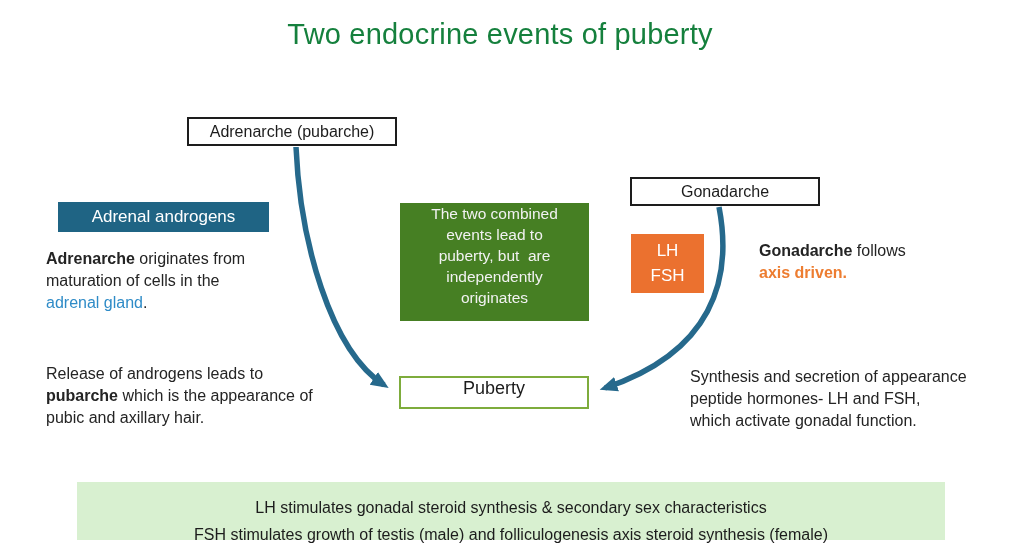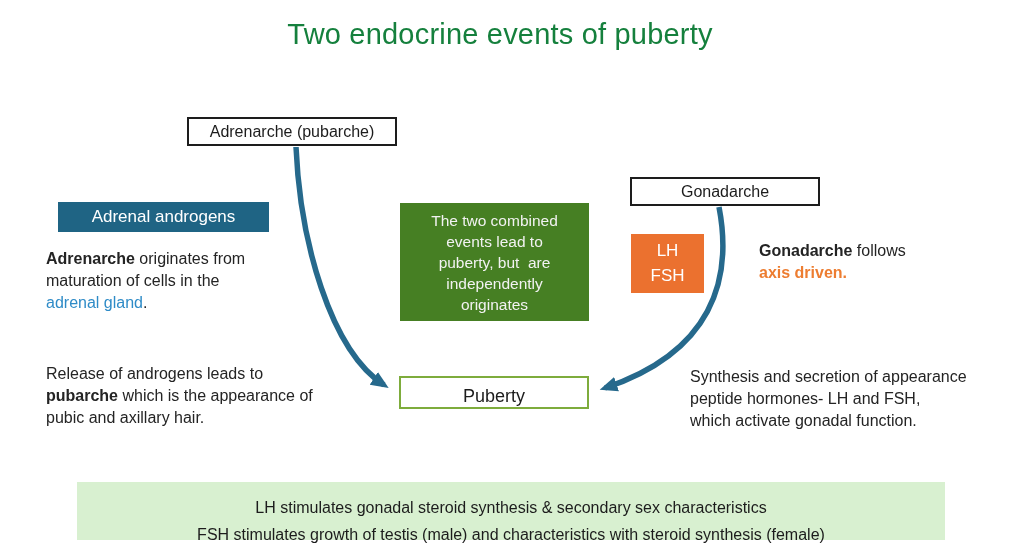--- a/index.html
+++ b/index.html
@@ -32,34 +32,34 @@
     left:47px;top:202px;width:211px;height:30px;
     background:var(--teal);color:#fff;
     display:flex;align-items:center;justify-content:center;
     font-size:17px;
     margin-left:11px;
   }
   #combined-box{
     left:400px;top:203px;width:189px;height:118px;
     background:var(--green);color:#f2f2f2;
     font-size:15.5px;line-height:21px;text-align:center;
-    box-sizing:border-box;padding-top:7px;
+    box-sizing:border-box;
   }
   #lhfsh-box{
     left:631px;top:234px;width:73px;height:59px;
     background:var(--orange);color:#fff;
     font-size:17px;line-height:25px;text-align:center;
     box-sizing:border-box;padding-top:4px;
   }
   #puberty-box{
     left:399px;top:376px;width:190px;height:33px;
     box-sizing:border-box;
     border:2px solid var(--puberty_border);
     background:#fff;
-    display:flex;align-items:flex-end;justify-content:center;
+    display:flex;align-items:flex-start;justify-content:center;
     font-size:18px;color:#1c1c1c;
   }
   .para{font-size:16px;line-height:22px;color:#242424;}
   .para div{white-space:pre;}
   #adrenarche-desc{left:46px;top:248px;width:250px;}
   #gonadarche-desc{left:759px;top:240px;width:235px;}
   #release-desc{left:46px;top:363px;width:320px;}
   #synthesis-desc{left:690px;top:366px;width:305px;}
   #bottom-box{
     left:77px;top:482px;width:868px;height:58px;
@@ -138,16 +138,16 @@
     </div>
 
   <div id="synthesis-desc" class="abs para">
       <div><span>Synthesis and secretion of appearance</span></div>
       <div><span>peptide hormones- LH and FSH,</span></div>
       <div><span>which activate gonadal function.</span></div>
     </div>
 
   <div id="bottom-box" class="abs">
       <div>LH stimulates gonadal steroid synthesis &amp; secondary sex characteristics</div>
-      <div>FSH stimulates growth of testis (male) and characteristics with steroid synthesis (female)</div>
+      <div>FSH stimulates growth of testis (male) and folliculogenesis axis steroid synthesis (female)</div>
     </div>
 
 </div>
 
 </body></html>

